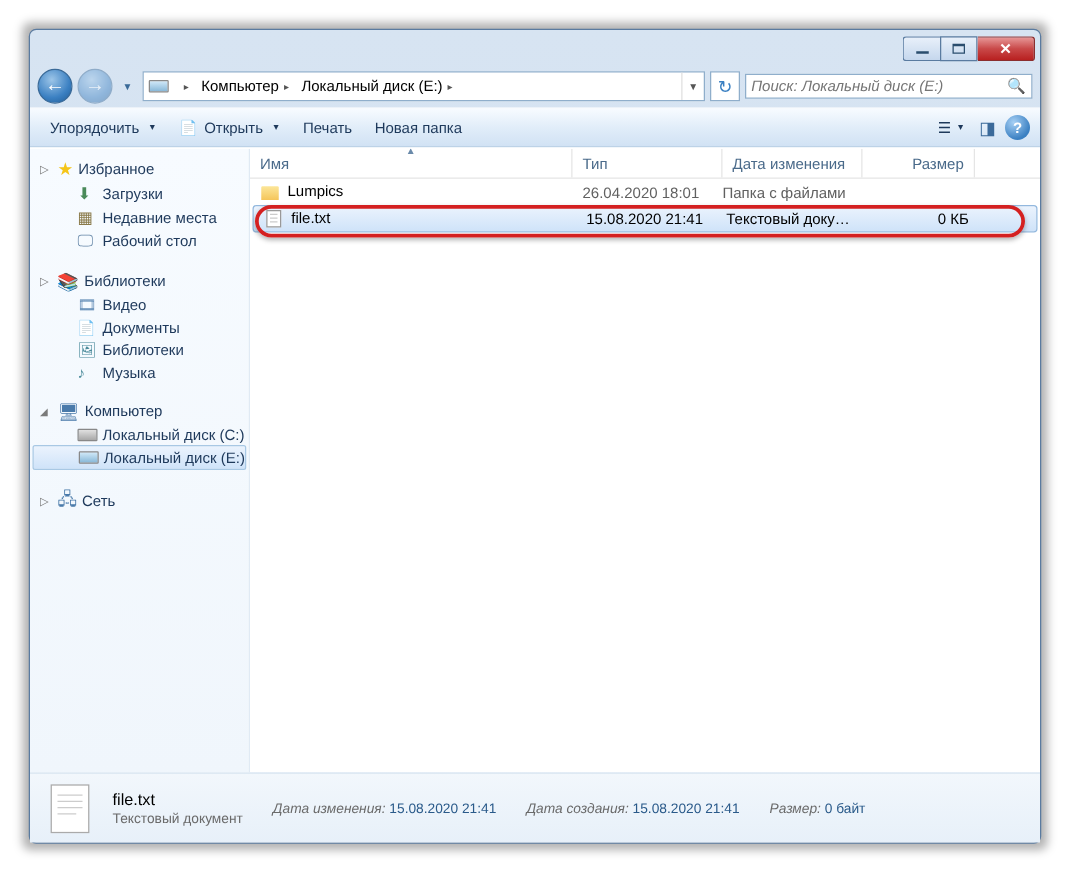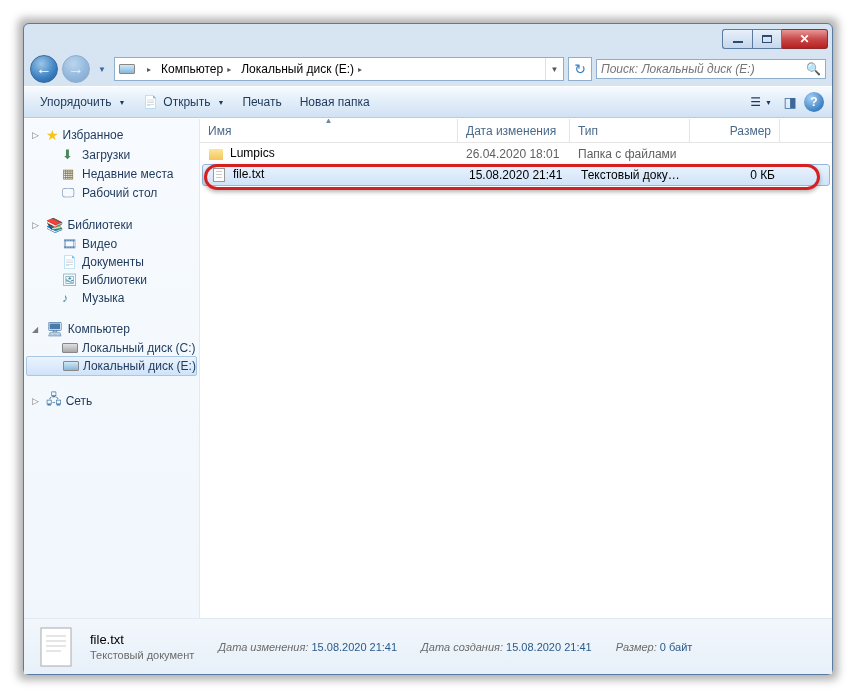--- a/index.html
+++ b/index.html
@@ -255,22 +255,22 @@
           </div>
       </div>
     </div>
 
     <div class="filelist">
       <div class="columns">
         <div class="col col-name col-name-wrap">
             <span>Имя</span>
             <span class="sort-ind">▲</span>
           </div>
+        <div class="col col-type">Тип</div>
         <div class="col col-date">Дата изменения</div>
-        <div class="col col-type">Тип</div>
         <div class="col col-size">Размер</div>
       </div>
       <div class="rows">
         <div class="row">
           <div class="cell cell-name">
               <span class="file-ico">
                 <span class="ico-folder"></span>
               </span>
               <span>Lumpics</span>
             </div>

